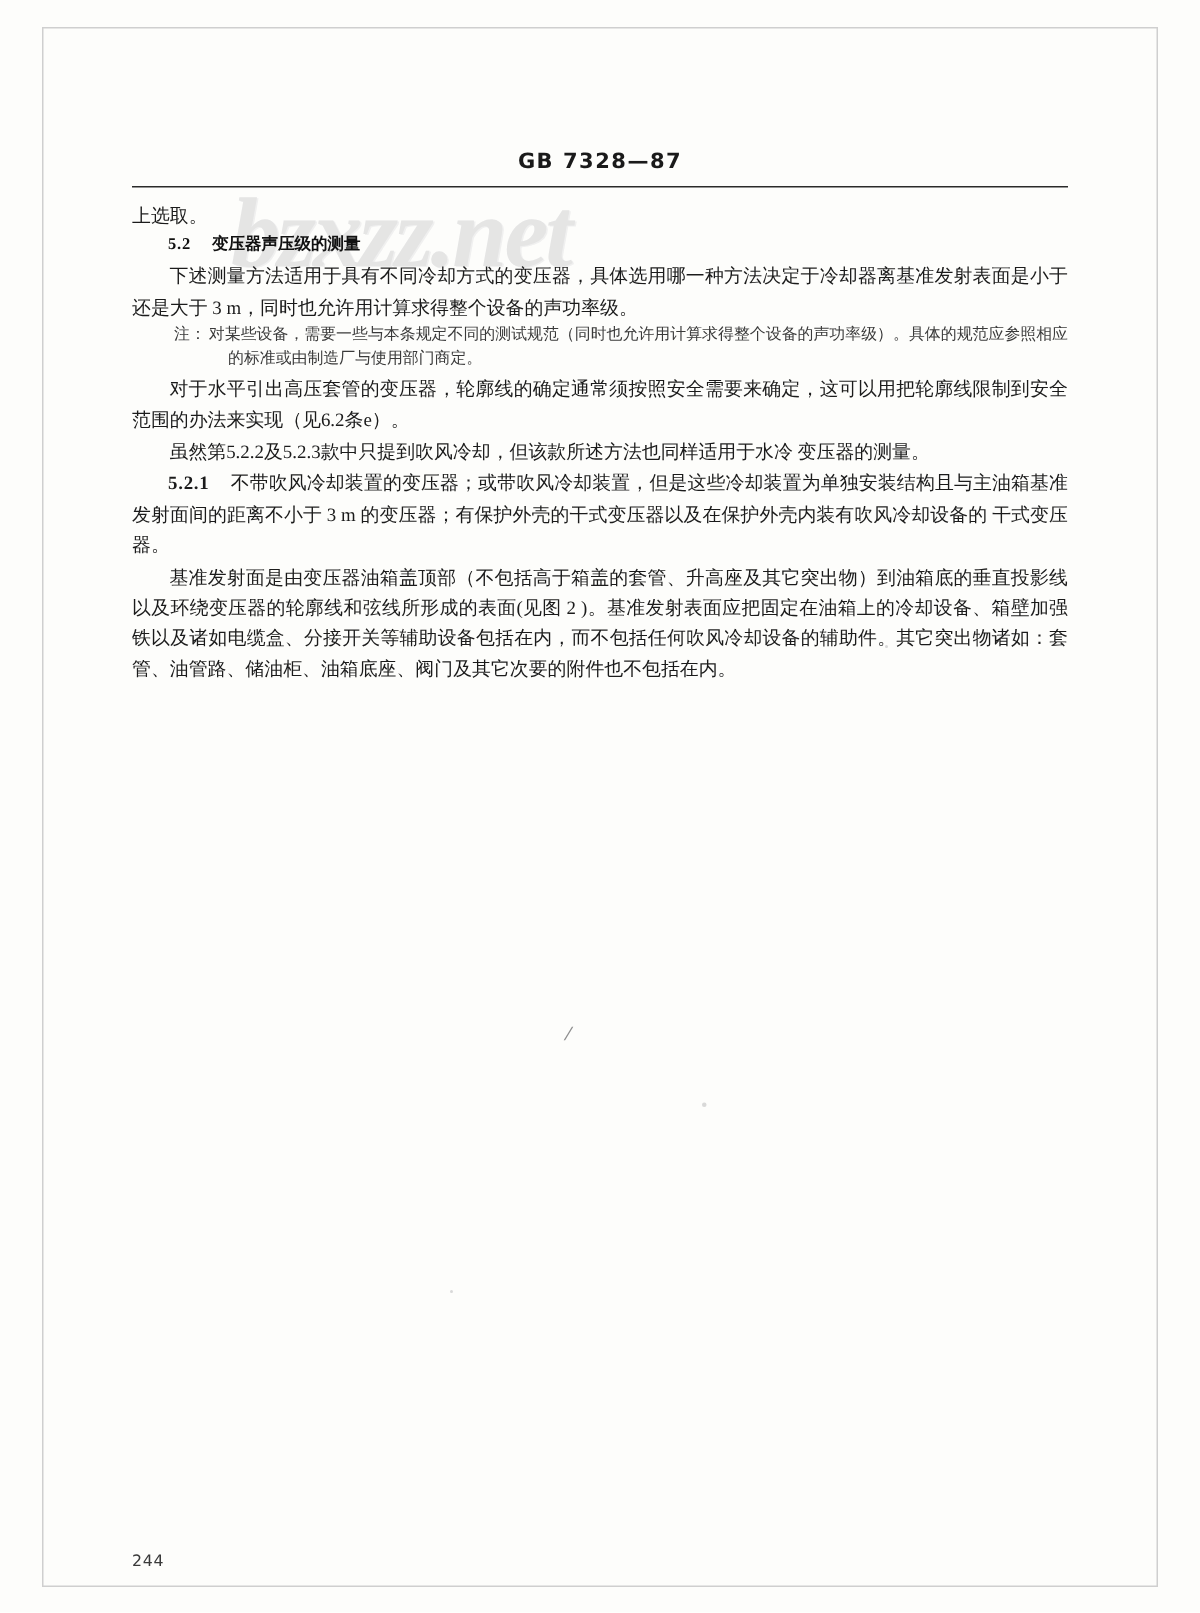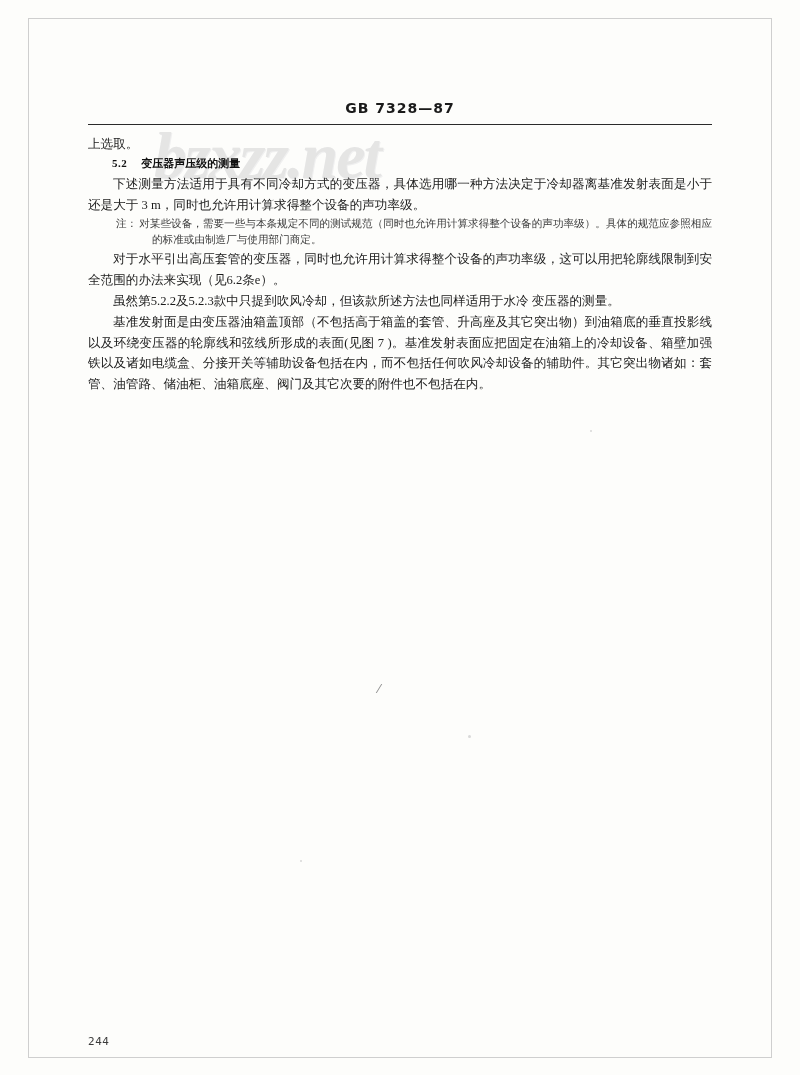--- a/index.html
+++ b/index.html
@@ -161,27 +161,30 @@
       <p class="sec-head">
         <span class="num">5.2</span><span>变压器声压级的测量</span>
       </p>
 
       <p class="indent">下述测量方法适用于具有不同冷却方式的变压器，具体选用哪一种方法决定于冷却器离基准发射表面是小于还是大于 3 m，同时也允许用计算求得整个设备的声功率级。</p>
 
       <p class="note">
         <span class="note-label">注：</span><span>对某些设备，需要一些与本条规定不同的测试规范（同时也允许用计算求得整个设备的声功率级）。具体的规范应参照相应的标准或由制造厂与使用部门商定。</span>
       </p>
 
-      <p class="indent">对于水平引出高压套管的变压器，同时也允许用计算求得整个设备的声功率级，这可以用把轮廓线限制到安全范围的办法来实现（见6.2条e）。</p>
+      <p class="indent">对于水平引出高压套管的变压器，轮廓线的确定通常须按照安全需要来确定，这可以用把轮廓线限制到安全范围的办法来实现（见6.2条e）。</p>
 
       <p class="indent">虽然第5.2.2及5.2.3款中只提到吹风冷却，但该款所述方法也同样适用于水冷 变压器的测量。</p>
 
+      <p class="sec-sub">
+        <span class="num">5.2.1</span><span>不带吹风冷却装置的变压器；或带吹风冷却装置，但是这些冷却装置为单独安装结构且与主油箱基准发射面间的距离不小于 3 m 的变压器；有保护外壳的干式变压器以及在保护外壳内装有吹风冷却设备的 干式变压器。</span>
+      </p>
 
 
-      <p class="indent">基准发射面是由变压器油箱盖顶部（不包括高于箱盖的套管、升高座及其它突出物）到油箱底的垂直投影线以及环绕变压器的轮廓线和弦线所形成的表面(见图 7 )。基准发射表面应把固定在油箱上的冷却设备、箱壁加强铁以及诸如电缆盒、分接开关等辅助设备包括在内，而不包括任何吹风冷却设备的辅助件。其它突出物诸如：套管、油管路、储油柜、油箱底座、阀门及其它次要的附件也不包括在内。</p>
+      <p class="indent">基准发射面是由变压器油箱盖顶部（不包括高于箱盖的套管、升高座及其它突出物）到油箱底的垂直投影线以及环绕变压器的轮廓线和弦线所形成的表面(见图 2 )。基准发射表面应把固定在油箱上的冷却设备、箱壁加强铁以及诸如电缆盒、分接开关等辅助设备包括在内，而不包括任何吹风冷却设备的辅助件。其它突出物诸如：套管、油管路、储油柜、油箱底座、阀门及其它次要的附件也不包括在内。</p>
 
     </div>
   </div>
 
   <div class="mark-tick">⁄</div>
 
   <div class="speck" style="left:468px; top:735px; width:3px; height:3px;"></div>
   <div class="speck" style="left:300px; top:860px; width:2px; height:2px;"></div>
   <div class="speck" style="left:590px; top:430px; width:2px; height:2px;"></div>
 

